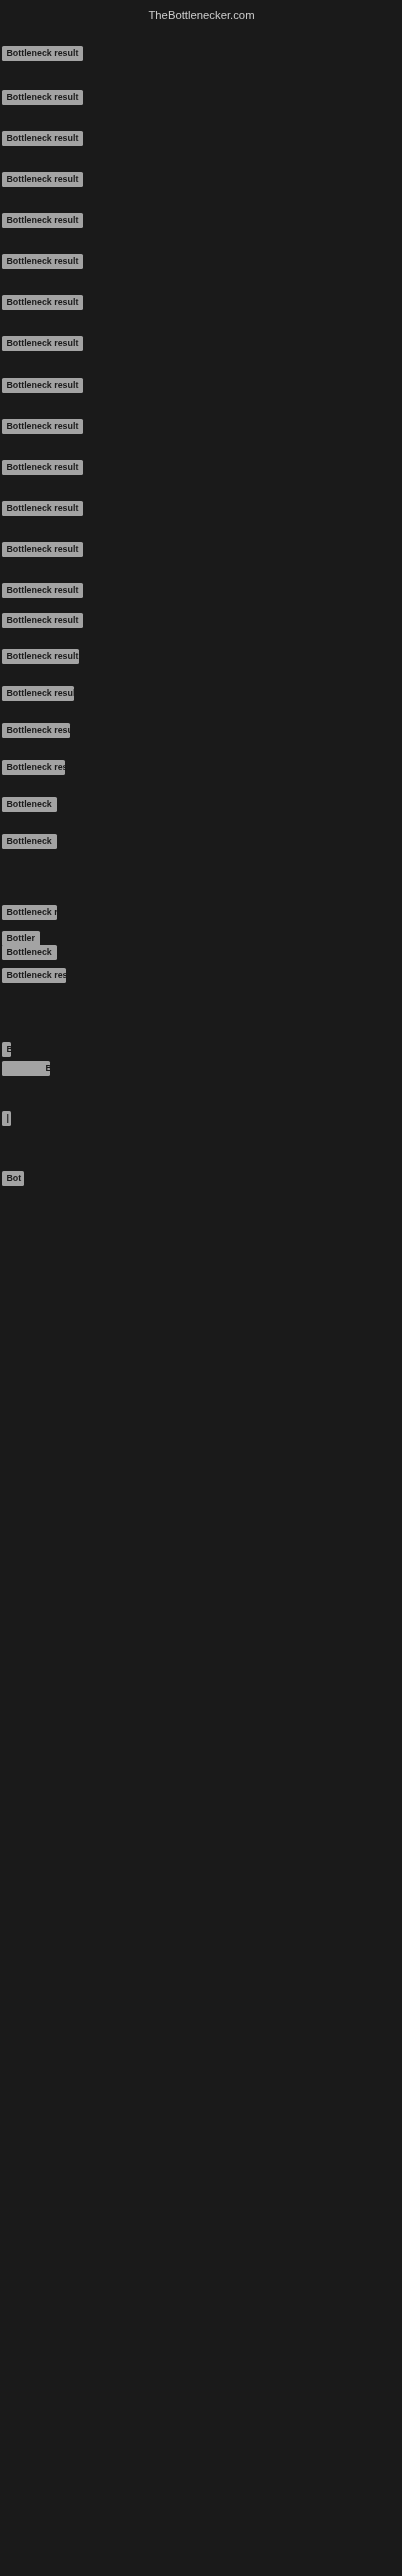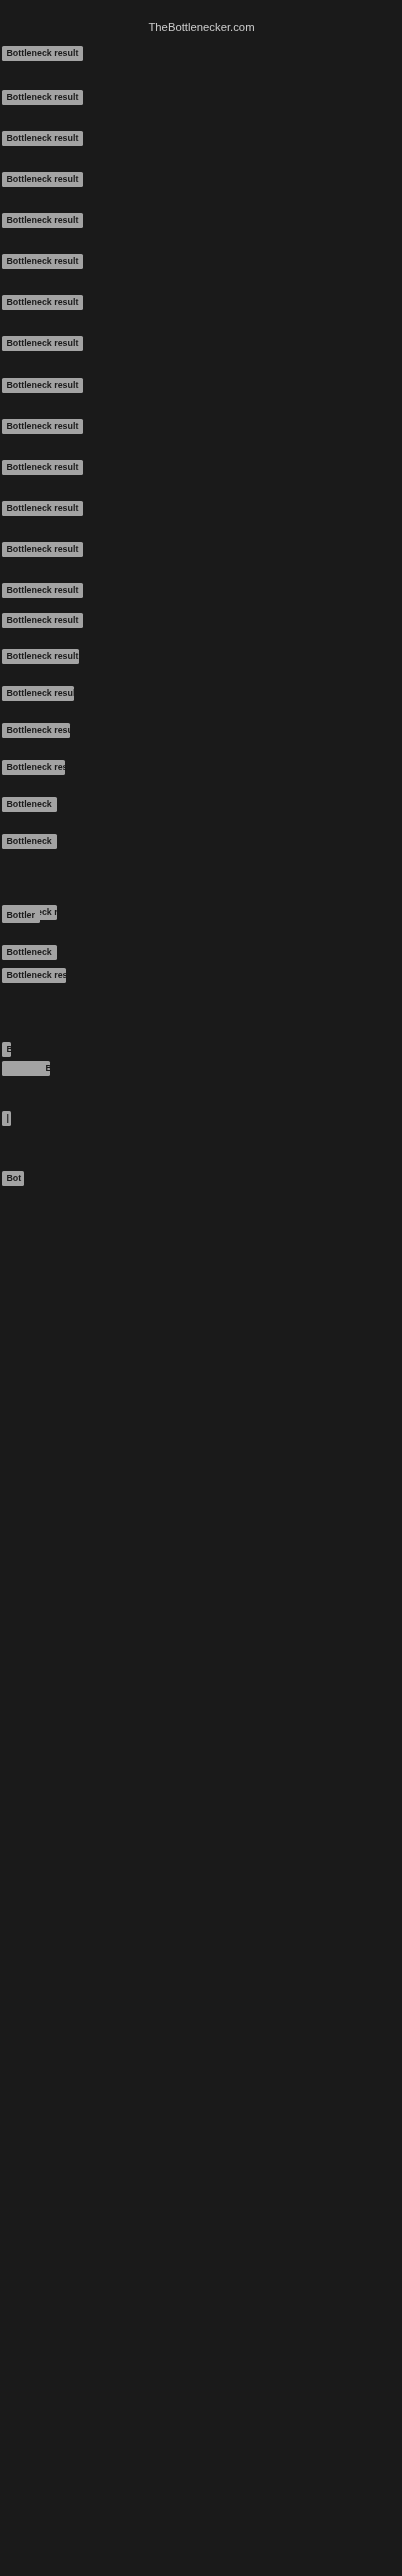--- a/index.html
+++ b/index.html
@@ -11,21 +11,21 @@
     body {
       width: 403px;
       min-height: 2576px;
       background-color: #1a1a1a;
       font-family: Arial, sans-serif;
       position: relative;
     }
 
     .site-title {
       position: absolute;
-      top: 21px;
+      top: 9px;
       left: 50%;
       transform: translateX(-50%);
       color: #cccccc;
       font-size: 11.3px;
       white-space: nowrap;
     }
 
     .bottleneck-badge {
       position: absolute;
       left: 1.6px;
@@ -60,21 +60,21 @@
     <div class="bottleneck-badge" style="top: 542px; max-width: 89px;">Bottleneck result</div>
     <div class="bottleneck-badge" style="top: 583px; max-width: 89px;">Bottleneck result</div>
     <div class="bottleneck-badge" style="top: 613px; max-width: 89px;">Bottleneck result</div>
     <div class="bottleneck-badge" style="top: 649px; max-width: 77px;">Bottleneck result</div>
     <div class="bottleneck-badge" style="top: 686px; max-width: 72px;">Bottleneck result</div>
     <div class="bottleneck-badge" style="top: 723px; max-width: 68px;">Bottleneck result</div>
     <div class="bottleneck-badge" style="top: 760px; max-width: 63px;">Bottleneck result</div>
     <div class="bottleneck-badge" style="top: 797px; max-width: 60px;">Bottleneck</div>
     <div class="bottleneck-badge" style="top: 834px; max-width: 56px;">Bottleneck</div>
     <div class="bottleneck-badge" style="top: 871px; max-width: 55px; margin-top: 34px;">Bottleneck r</div>
-    <div class="bottleneck-badge" style="top: 908px; max-width: 39px;">Bottler</div>
+    <div class="bottleneck-badge" style="top: 931px; max-width: 39px;">Bottler</div>
     <div class="bottleneck-badge" style="top: 945px; max-width: 55px;">Bottleneck</div>
     <div class="bottleneck-badge" style="top: 968px; max-width: 64px;">Bottleneck result</div>
     <div class="bottleneck-badge" style="top: 1061px; max-width: 19.3px; padding-left: 44px;">Bo</div>
     <div class="bottleneck-badge" style="top: 1042px; max-width: 9.7px;">B</div>
     <div class="bottleneck-badge" style="top: 1111px; max-width: 6.4px;">|</div>
     <div class="bottleneck-badge" style="top: 1171px; max-width: 22.5px;">Bot</div>
   </div>
 
 
 </body></html>

